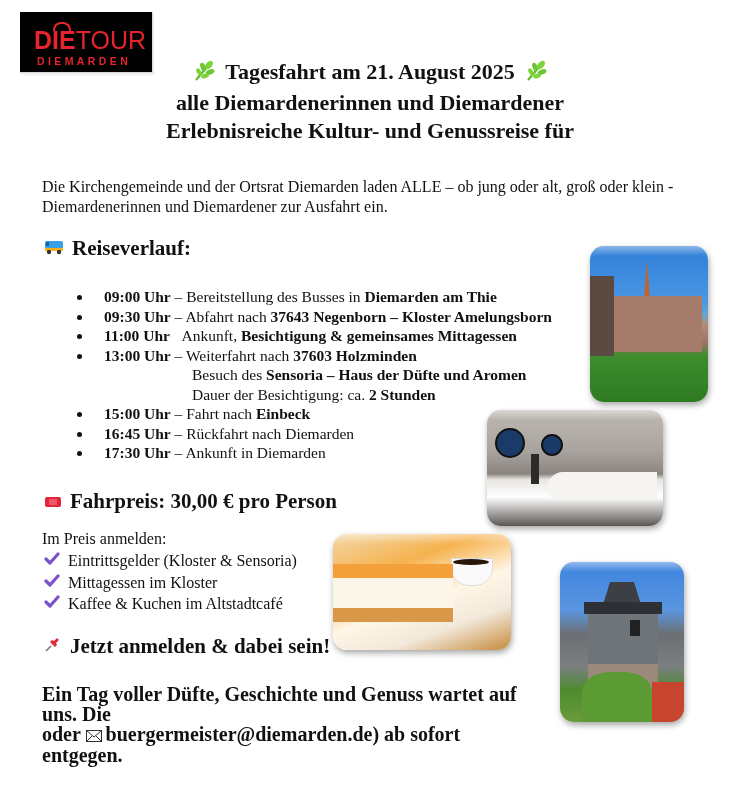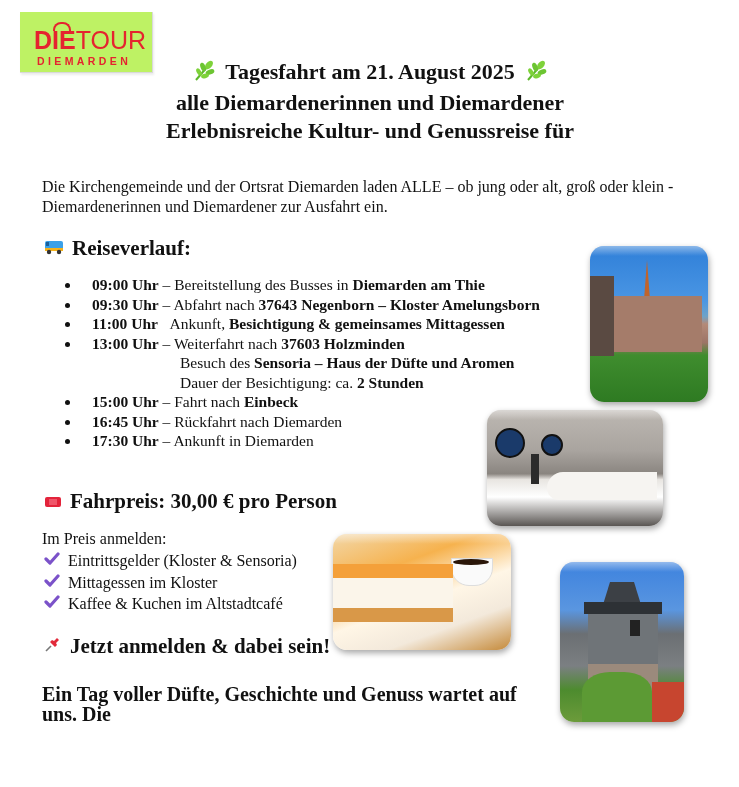--- a/index.html
+++ b/index.html
@@ -2,21 +2,21 @@
 <html><head>
 <meta charset="utf-8">
 <style>
   html, body { margin: 0; padding: 0; background: #ffffff; }
   body {
     width: 739px; height: 787px; position: relative; overflow: hidden;
     font-family: "Liberation Serif", "DejaVu Serif", serif; color: #111;
   }
   .logo {
     position: absolute; left: 20px; top: 12px; width: 132px; height: 60px;
-    background: #bef264; border-right: 1px solid #d9d9d9; border-bottom: 1px solid #d9d9d9;
+    background: #000000; border-right: 1px solid #d9d9d9; border-bottom: 1px solid #d9d9d9;
     box-shadow: 1px 2px 2px rgba(0,0,0,0.08);
   }
   .logo-top {
     position: absolute; left: 14px; top: 16px;
     font-family: "Liberation Sans", "DejaVu Sans", sans-serif;
     font-size: 25px; line-height: 25px; color: #e5242f; letter-spacing: 0px;
   }
   .logo-top .b { font-weight: bold; }
   .logo-top .l { font-weight: normal; }
   .logo-arch {
@@ -36,21 +36,21 @@
   .intro {
     position: absolute; left: 42px; top: 177px; width: 640px;
     font-size: 16px; line-height: 20px;
   }
   .section-head {
     position: absolute; left: 44px; font-weight: bold; font-size: 21px;
     display: flex; align-items: center; gap: 8px;
   }
   .schedule {
     position: absolute; left: 62px; top: 275px; font-size: 15.5px; line-height: 19.5px;
-    list-style: none; margin: 0; padding: 0;
+    list-style: none; margin: 12px; padding: 0;
   }
   .schedule li { position: relative; padding-left: 30px; white-space: nowrap; }
   .schedule li::before {
     content: ""; position: absolute; left: 3px; top: 8px; width: 5px; height: 5px;
     background: #111; border-radius: 50%;
   }
   .schedule li.cont::before { display: none; }
   .t { font-weight: bold; display: inline-block; width: 88px; }
   .cont .t { width: 88px; }
   .bold { font-weight: bold; }
@@ -193,20 +193,28 @@
     <svg width="18" height="18" viewBox="0 0 18 18">
       <path d="M2 16 L7 11" stroke="#777" stroke-width="1.6"></path>
       <path d="M6 7 L11 12 L13 10 L12 8 L15 5 L13 3 L10 6 L8 5 Z" fill="#e22a3a"></path>
     </svg>
   </span>
   <span>Jetzt anmelden &amp; dabei sein!</span>
 </div>
 
 <div class="outro">
   <div>Ein Tag voller Düfte, Geschichte und Genuss wartet auf uns. Die</div>
+  <div>
+    <span>oder </span><span style="display:inline-block;vertical-align:-1px;margin-right:4px;">
+      <svg width="16" height="12" viewBox="0 0 16 12">
+          <rect x="0.5" y="0.5" width="15" height="11" fill="none" stroke="#333"></rect>
+          <path d="M0.5 0.5 L8 7 L15.5 0.5 M0.5 11.5 L6 6 M15.5 11.5 L10 6" fill="none" stroke="#333"></path>
+        </svg>
+    </span><span>buergermeister@diemarden.de</span><span>) ab sofort entgegen.</span>
+  </div>
 </div>
 
 <div class="photo p-kloster">
   <div class="shape" style="left:54px;top:14px;width:6px;height:40px;background:#c0642c;clip-path:polygon(50% 0,100% 100%,0 100%);"></div>
   <div class="shape" style="left:8px;top:50px;width:104px;height:56px;background:#a57c6a;"></div>
   <div class="shape" style="left:0;top:30px;width:24px;height:80px;background:#5a4a42;"></div>
 </div>
 <div class="photo p-sensoria">
   <div class="shape" style="left:8px;top:18px;width:26px;height:26px;border-radius:50%;background:#1a3a6a;border:2px solid #111;"></div>
   <div class="shape" style="left:54px;top:24px;width:18px;height:18px;border-radius:50%;background:#1a3a6a;border:2px solid #111;"></div>

